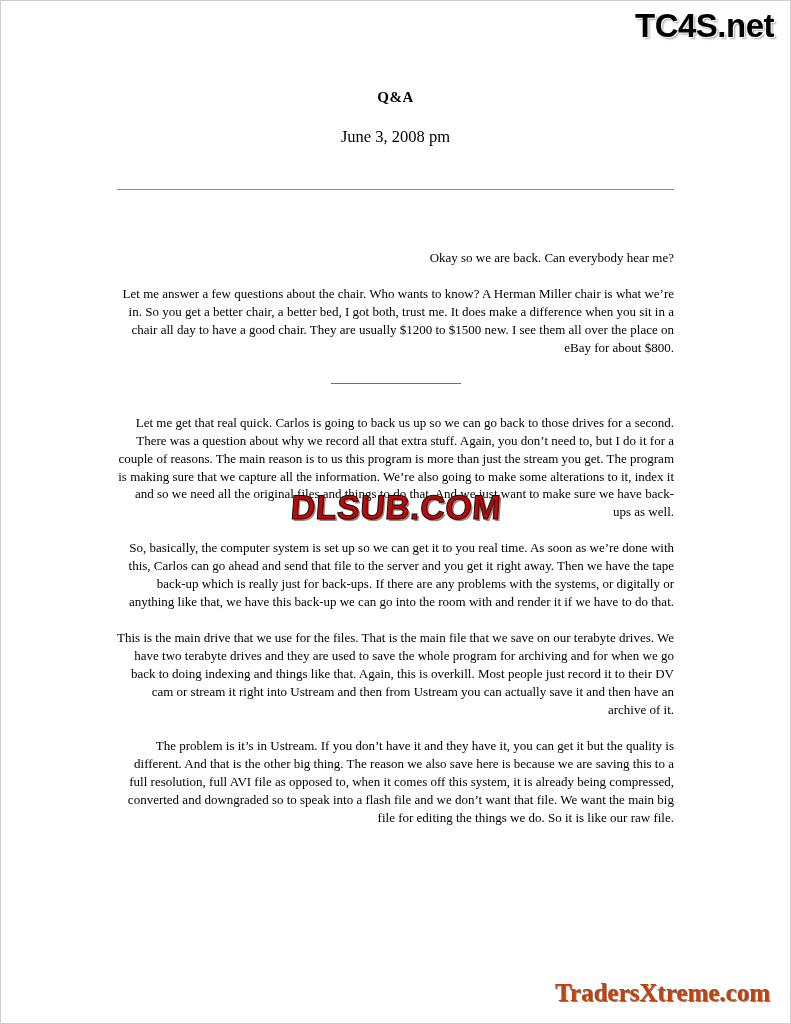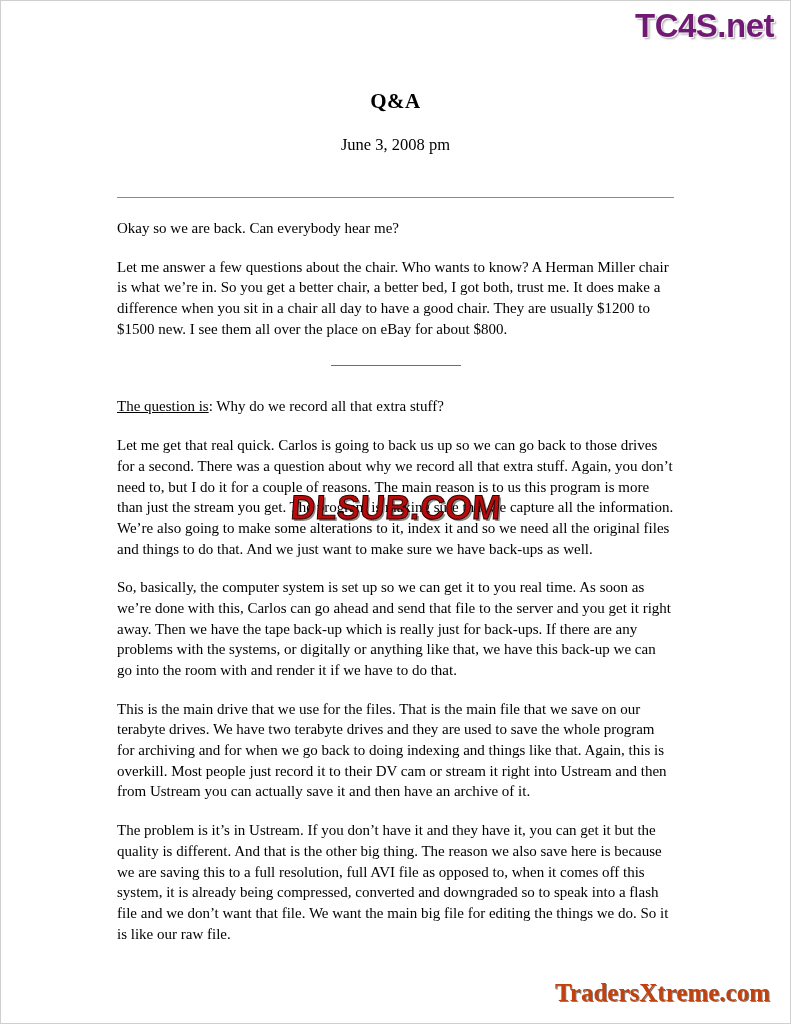--- a/index.html
+++ b/index.html
@@ -26,21 +26,21 @@
 
   
   .wm-topright {
     position: absolute;
     top: 6px;
     right: 16px;
     font-family: "Liberation Sans", sans-serif;
     font-weight: bold;
     font-size: 33px;
     letter-spacing: -0.5px;
-    color: #701a75;
+    color: #000000;
     text-shadow: 1px 1px 0 rgba(255,255,255,0.9), 2px 2px 2px rgba(0,0,0,0.35);
     white-space: nowrap;
   }
 
   .wm-center {
     position: absolute;
     top: 487px;
     left: 50%;
     transform: translateX(-50%) skewX(-4deg);
     font-family: "Liberation Sans", sans-serif;
@@ -72,43 +72,43 @@
     left: 0;
     right: 0;
     top: 0;
     padding: 0 116px;
     box-sizing: border-box;
   }
 
   .doc-title {
     margin-top: 88px;
     text-align: center;
-    font-size: 21px;
+    font-size: 15px;
     font-weight: bold;
     letter-spacing: 0.5px;
   }
 
   .doc-date {
     margin-top: 21px;
     text-align: center;
     font-size: 16.5px;
   }
 
   .rule-full {
     margin-top: 42px;
     border: none;
     border-top: 1px solid #8a8a8a;
     height: 0;
   }
 
   .body-text {
-    margin-top: 20px;
-    font-size: 15px;
+    margin-top: 59px;
+    font-size: 13px;
     line-height: 1.38;
-    text-align: left;
+    text-align: right;
   }
 
   .body-text p {
     margin: 0 0 18px 0;
   }
 
   .rule-short {
     width: 130px;
     margin: 26px auto 30px auto;
     border: none;
@@ -136,21 +136,20 @@
     <hr class="rule-full">
 
     <div class="body-text">
 
       <p>Okay so we are back. Can everybody hear me?</p>
 
       <p>Let me answer a few questions about the chair. Who wants to know? A Herman Miller chair is what we’re in. So you get a better chair, a better bed, I got both, trust me. It does make a difference when you sit in a chair all day to have a good chair. They are usually $1200 to $1500 new. I see them all over the place on eBay for about $800.</p>
 
       <hr class="rule-short">
 
-      <p><span class="underline">The question is</span><span>: Why do we record all that extra stuff?</span></p>
 
       <p>Let me get that real quick. Carlos is going to back us up so we can go back to those drives for a second. There was a question about why we record all that extra stuff. Again, you don’t need to, but I do it for a couple of reasons. The main reason is to us this program is more than just the stream you get. The program is making sure that we capture all the information. We’re also going to make some alterations to it, index it and so we need all the original files and things to do that. And we just want to make sure we have back-ups as well.</p>
 
       <p>So, basically, the computer system is set up so we can get it to you real time. As soon as we’re done with this, Carlos can go ahead and send that file to the server and you get it right away. Then we have the tape back-up which is really just for back-ups. If there are any problems with the systems, or digitally or anything like that, we have this back-up we can go into the room with and render it if we have to do that.</p>
 
       <p>This is the main drive that we use for the files. That is the main file that we save on our terabyte drives. We have two terabyte drives and they are used to save the whole program for archiving and for when we go back to doing indexing and things like that. Again, this is overkill. Most people just record it to their DV cam or stream it right into Ustream and then from Ustream you can actually save it and then have an archive of it.</p>
 
       <p>The problem is it’s in Ustream. If you don’t have it and they have it, you can get it but the quality is different. And that is the other big thing. The reason we also save here is because we are saving this to a full resolution, full AVI file as opposed to, when it comes off this system, it is already being compressed, converted and downgraded so to speak into a flash file and we don’t want that file. We want the main big file for editing the things we do. So it is like our raw file.</p>
 
     </div>

